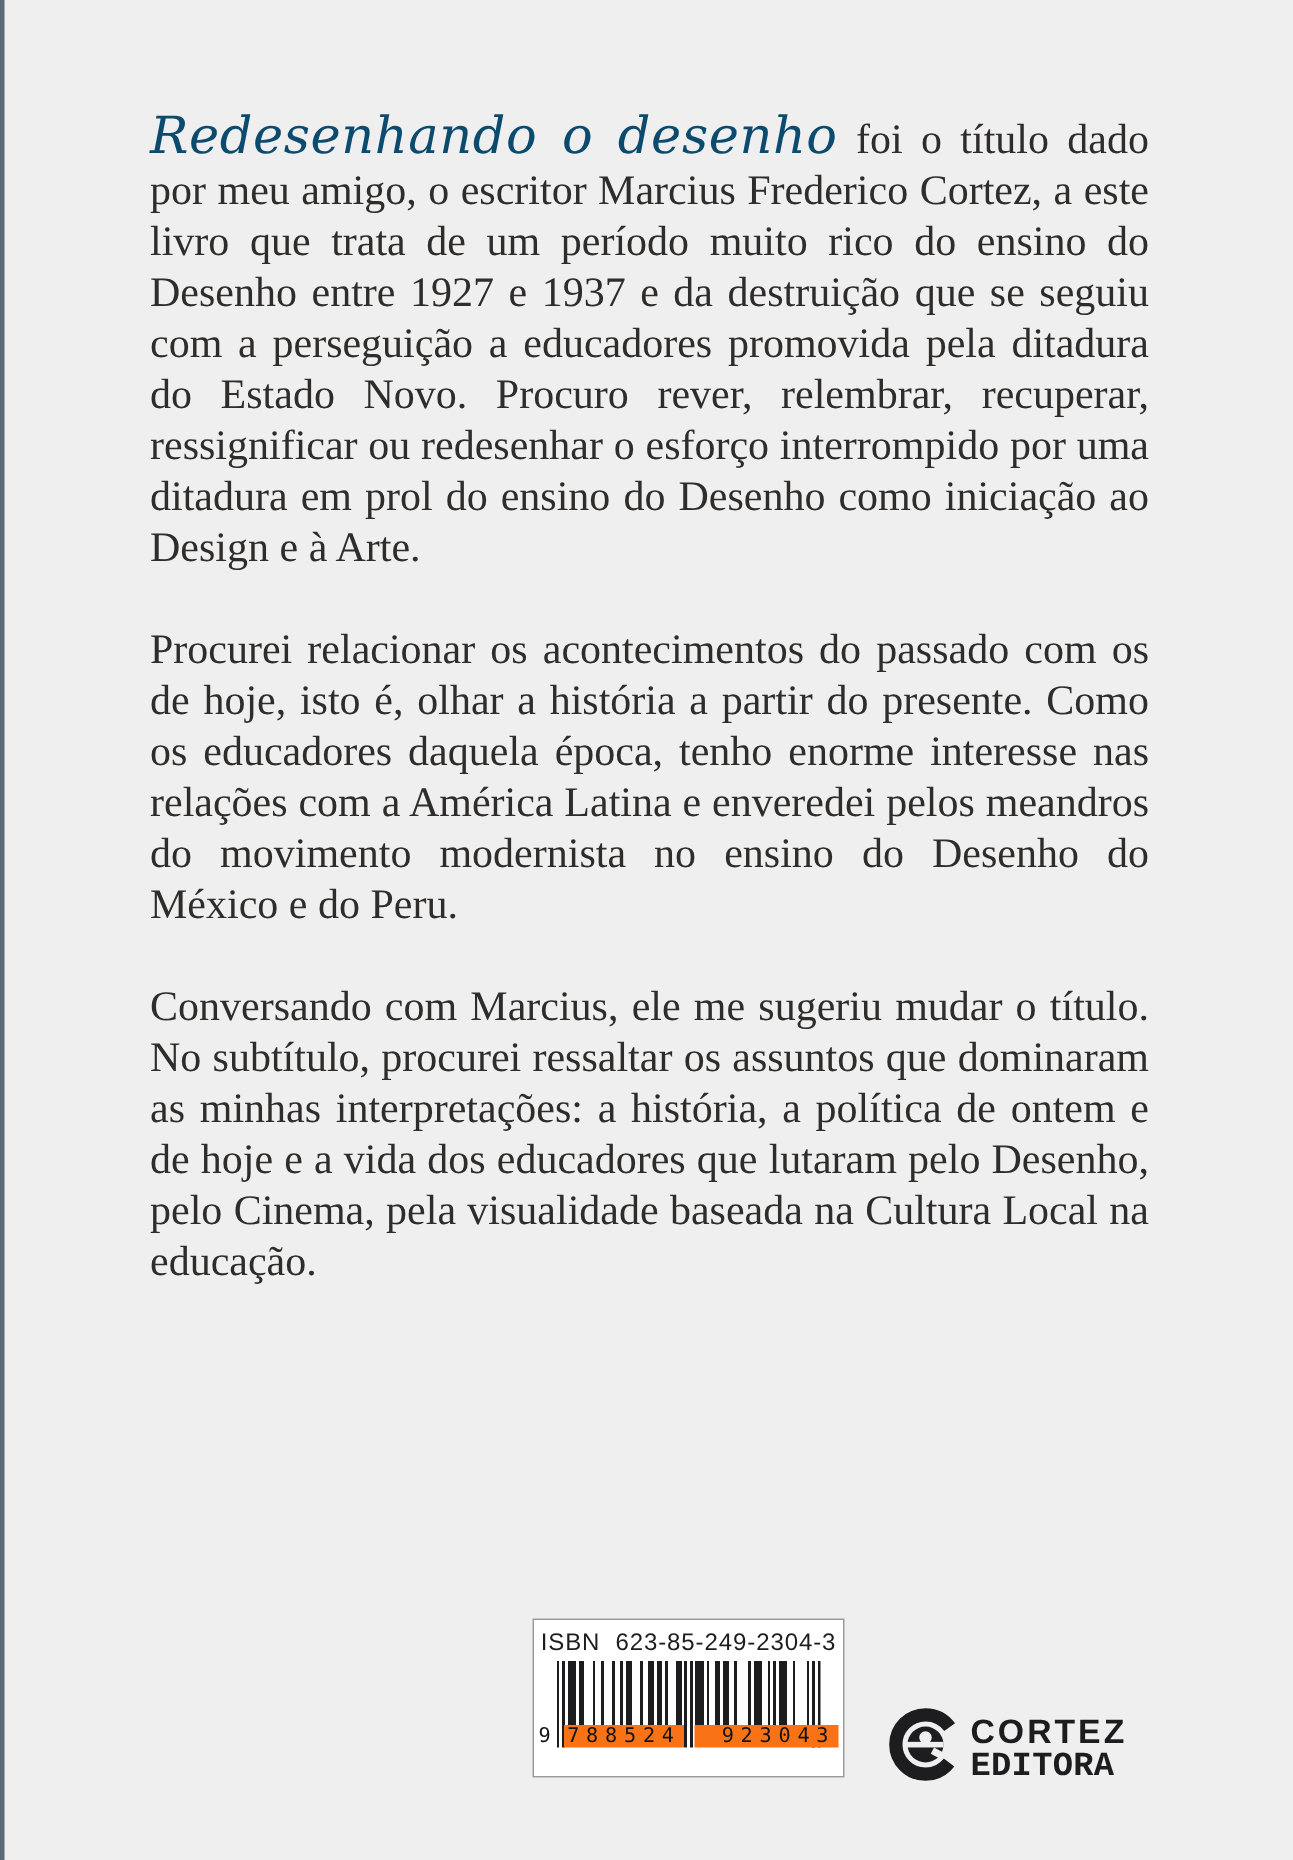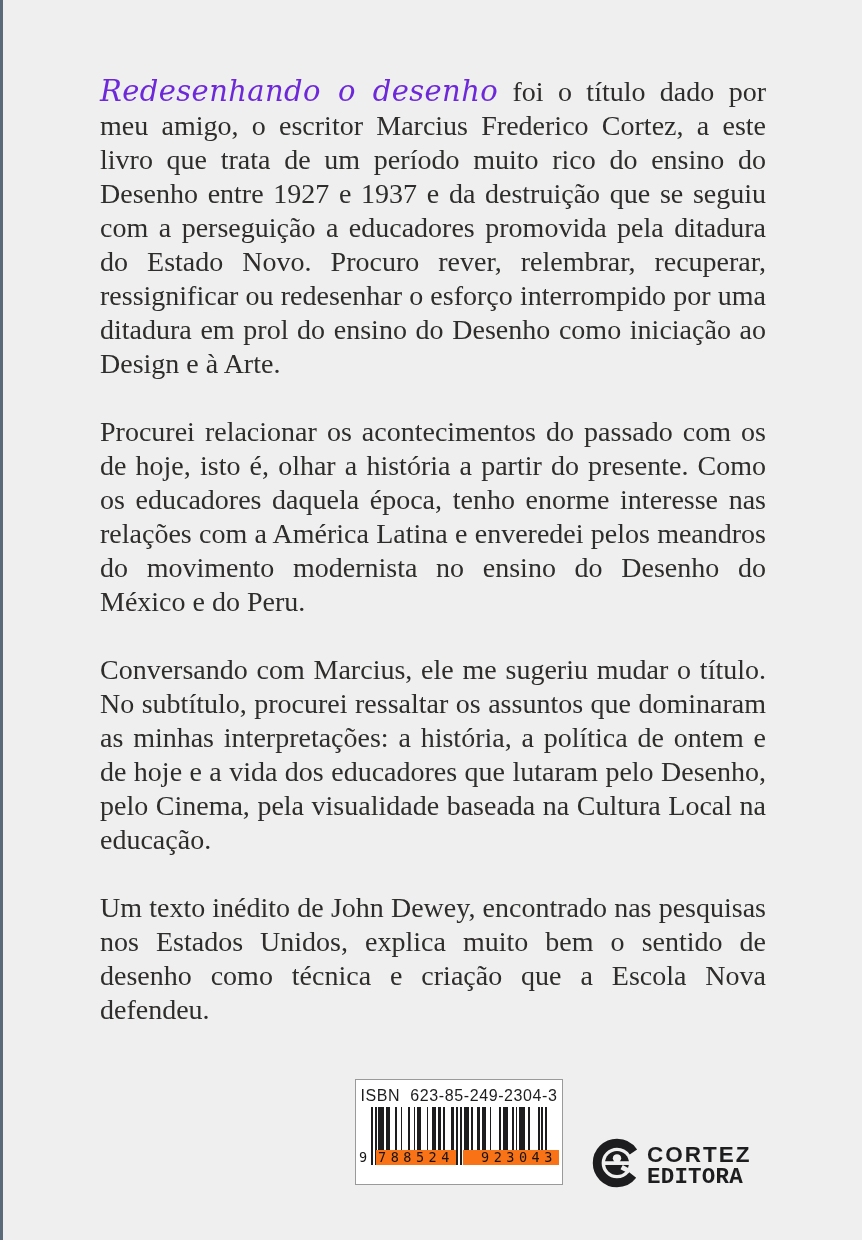--- a/index.html
+++ b/index.html
@@ -13,21 +13,21 @@
     background:#5b6a78;
   }
   .blurb{
     position:absolute;left:100px;top:74px;width:666px;
     font-size:28px;line-height:34px;color:#2e2d2b;
     text-align:justify;
   }
   .blurb p{margin:0 0 34px 0;}
   .lead{
     font-family:"DejaVu Serif", serif;
-    font-style:italic;color:#6d28d9;font-size:29px;letter-spacing:0.4px;
+    font-style:italic;color:#0c4a6e;font-size:34px;letter-spacing:0.4px;
   }
   
   .isbn-box{
     position:absolute;left:355px;top:1079px;width:208px;height:106px;
     background:#ffffff;border:1px solid #9a9a9a;box-sizing:border-box;
     display:flex;flex-direction:column;align-items:center;
   }
   .isbn-label{
     margin-top:7px;
     font-family:"Liberation Sans", sans-serif;
@@ -61,21 +61,20 @@
 <body>
 
 <div class="page">
 
   <div class="spine-edge"></div>
 
   <section class="blurb">
     <p><em class="lead">Redesenhando o desenho</em><span> foi o título dado por meu amigo, o escritor Marcius Frederico Cortez, a este livro que trata de um período muito rico do ensino do Desenho entre 1927 e 1937 e da destruição que se seguiu com a perseguição a educadores promovida pela ditadura do Estado Novo. Procuro rever, relembrar, recuperar, ressignificar ou redesenhar o esforço interrompido por uma ditadura em prol do ensino do Desenho como iniciação ao Design e à Arte.</span></p>
     <p>Procurei relacionar os acontecimentos do passado com os de hoje, isto é, olhar a história a partir do presente. Como os educadores daquela época, tenho enorme interesse nas relações com a América Latina e enveredei pelos meandros do movimento modernista no ensino do Desenho do México e do Peru.</p>
     <p>Conversando com Marcius, ele me sugeriu mudar o título. No subtítulo, procurei ressaltar os assuntos que dominaram as minhas interpretações: a história, a política de ontem e de hoje e a vida dos educadores que lutaram pelo Desenho, pelo Cinema, pela visualidade baseada na Cultura Local na educação.</p>
-    <p>Um texto inédito de John Dewey, encontrado nas pesquisas nos Estados Unidos, explica muito bem o sentido de desenho como técnica e criação que a Escola Nova defendeu.</p>
   </section>
 
   <div class="isbn-box">
     <div class="isbn-label">ISBN  623-85-249-2304-3</div>
     <div class="bars-wrap">
       <svg id="barcode-svg" width="176" height="58" viewBox="0 0 95 31" preserveAspectRatio="none" fill="#1d1d1f" xmlns="http://www.w3.org/2000/svg">
           <rect x="0" y="0" width="1" height="31"></rect>
           <rect x="2" y="0" width="1" height="31"></rect>
           <rect x="4" y="0" width="1" height="26"></rect>
           <rect x="5" y="0" width="1" height="26"></rect>

